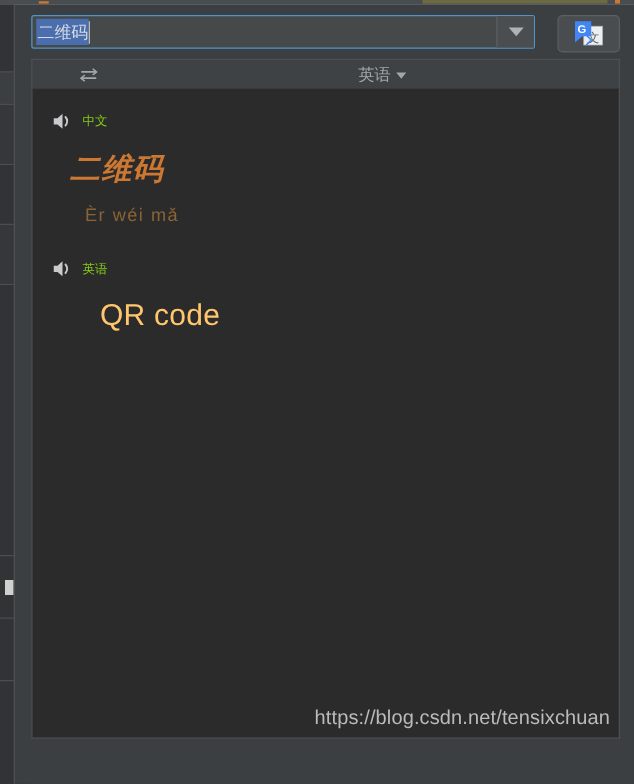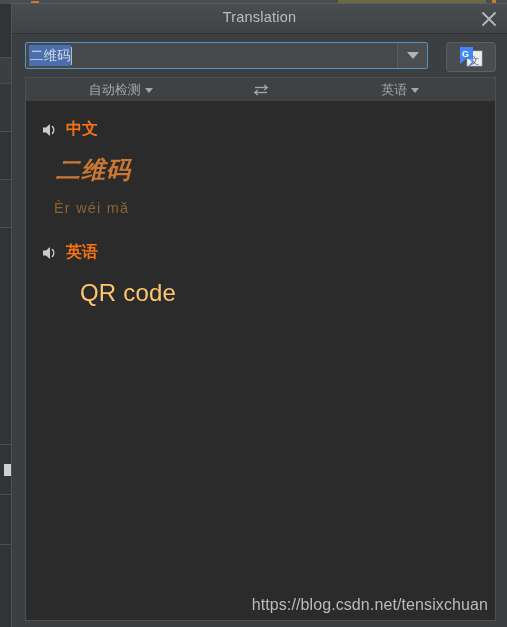--- a/index.html
+++ b/index.html
@@ -221,36 +221,35 @@
 
   .result-block { position: relative; }
 
   .lang-heading {
     display: flex;
     align-items: center;
     gap: 7px;
     padding-left: 15px;
   }
   .lang-heading .lang-name {
-    font-size: 16px;
-    color: #f97316;
-    font-weight: bold;
+    font-size: 10px;
+    color: #84cc16;
   }
   .speaker-icon { display: block; }
 
   .primary-term {
     padding-left: 30px;
     font-size: 24px;
     font-weight: bold;
     font-style: italic;
     color: #cc7832;
     letter-spacing: 1px;
   }
   .pinyin {
-    padding-left: 28px;
+    padding-left: 42px;
     font-size: 14.5px;
     color: #8a6434;
     letter-spacing: 1.2px;
   }
   .translated-term {
     padding-left: 30px;
     font-size: 24px;
     color: #ffc66d;
     letter-spacing: 0.2px;
     margin-left: 24px;
@@ -284,28 +283,20 @@
     <div class="ide-left-glyph" style="left:11px; top:459px; width:3px; height:13px; background:#cc7832;"></div>
     <div class="ide-left-glyph" style="left:15px; top:459px; width:3px; height:13px; background:#6a8759;"></div>
     <div class="ide-left-row" style="top:440px; height:1px;"></div>
     <div class="ide-left-row" style="top:490px; height:1px;"></div>
     <div class="ide-left-row" style="top:540px; height:1px;"></div>
   </div>
 </div>
 
 <div id="translation-dialog">
 
-  <div id="title-bar">
-    <div id="window-title">Translation</div>
-    <div id="close-button">
-      <svg width="24" height="24" viewBox="0 0 24 24" aria-hidden="true">
-        <path d="M6 6 L18 18 M18 6 L6 18" stroke="#b6b8ba" stroke-width="1.8" fill="none" stroke-linecap="round"></path>
-      </svg>
-    </div>
-  </div>
 
   <div id="input-row">
     <div id="query-combo">
       <div id="query-input-wrap">
         <span id="query-value">二维码</span>
           <span id="text-caret"></span>
       </div>
       <div id="combo-arrow-btn">
         <span class="tri-down"></span>
       </div>
@@ -318,24 +309,20 @@
         <text x="16.5" y="17.5" font-family="'DejaVu Sans', sans-serif" font-size="10" fill="#5f6368" text-anchor="middle">文</text>
 
         <path d="M2 1 H15 V13 H8 L2 18 Z" fill="#4285f4"></path>
         <text x="7.5" y="10.5" font-family="'Liberation Sans', sans-serif" font-size="9" font-weight="bold" fill="#ffffff" text-anchor="middle">G</text>
         <path d="M11 12 L15 16 L11 20" stroke="#4285f4" stroke-width="1.3" fill="none"></path>
       </svg>
     </div>
   </div>
 
   <div id="lang-bar">
-    <div class="lang-cell">
-      <span>自动检测</span>
-      <span class="tri-down-sm"></span>
-    </div>
 
     <div id="swap-cell">
       <svg width="18" height="14" viewBox="0 0 18 14" aria-hidden="true">
         <path d="M3 4.5 H15" stroke="#a4a7a9" stroke-width="1.3" fill="none"></path>
         <path d="M12.2 2 L15.2 4.5 L12.2 7" stroke="#a4a7a9" stroke-width="1.3" fill="none" stroke-linejoin="miter"></path>
         <path d="M15 9.5 H3" stroke="#a4a7a9" stroke-width="1.3" fill="none"></path>
         <path d="M5.8 7 L2.8 9.5 L5.8 12" stroke="#a4a7a9" stroke-width="1.3" fill="none" stroke-linejoin="miter"></path>
       </svg>
     </div>
 

